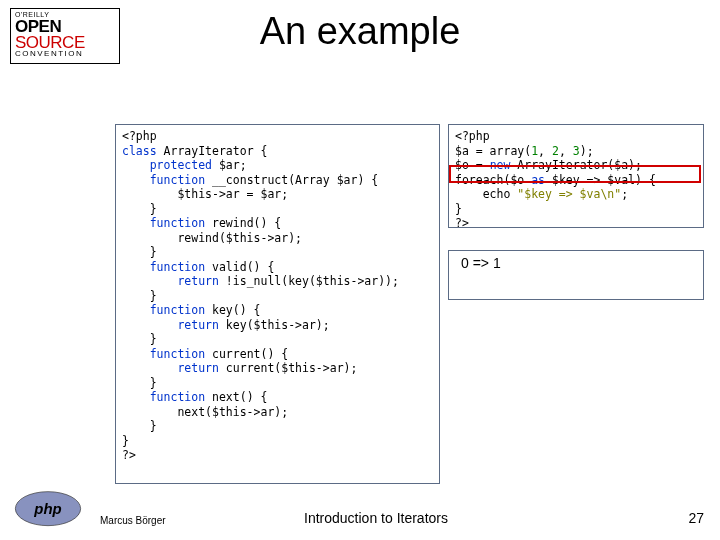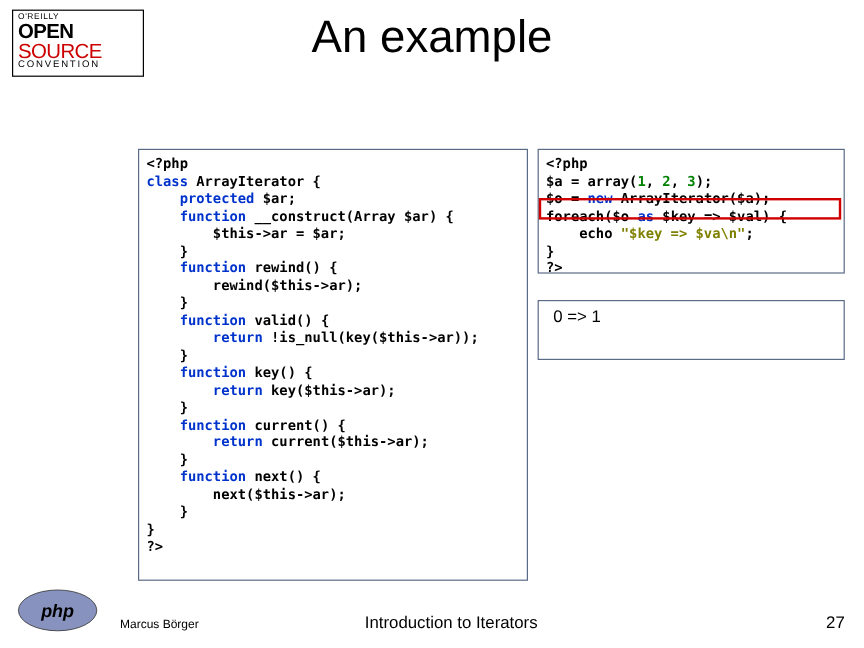--- a/index.html
+++ b/index.html
@@ -74,21 +74,20 @@
     background: #fff;
     box-sizing: border-box;
     padding: 4px 6px;
   }
   pre {
     margin: 0;
     font-family: "Lucida Console", Monaco, monospace;
     font-size: 11.5px;
     line-height: 14.5px;
     white-space: pre;
-    font-weight: bold;
   }
   .kw   { color: #0033cc; }  
   .num  { color: #008000; }  
   .str  { color: #808000; }  
 
   
   #box-left {
     left: 115px;
     top: 124px;
     width: 325px;

